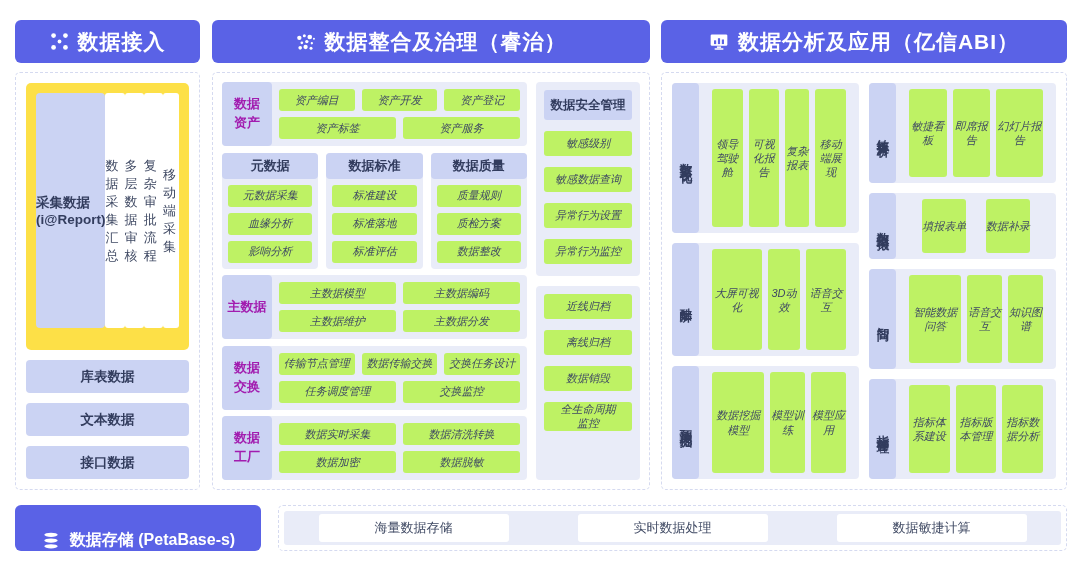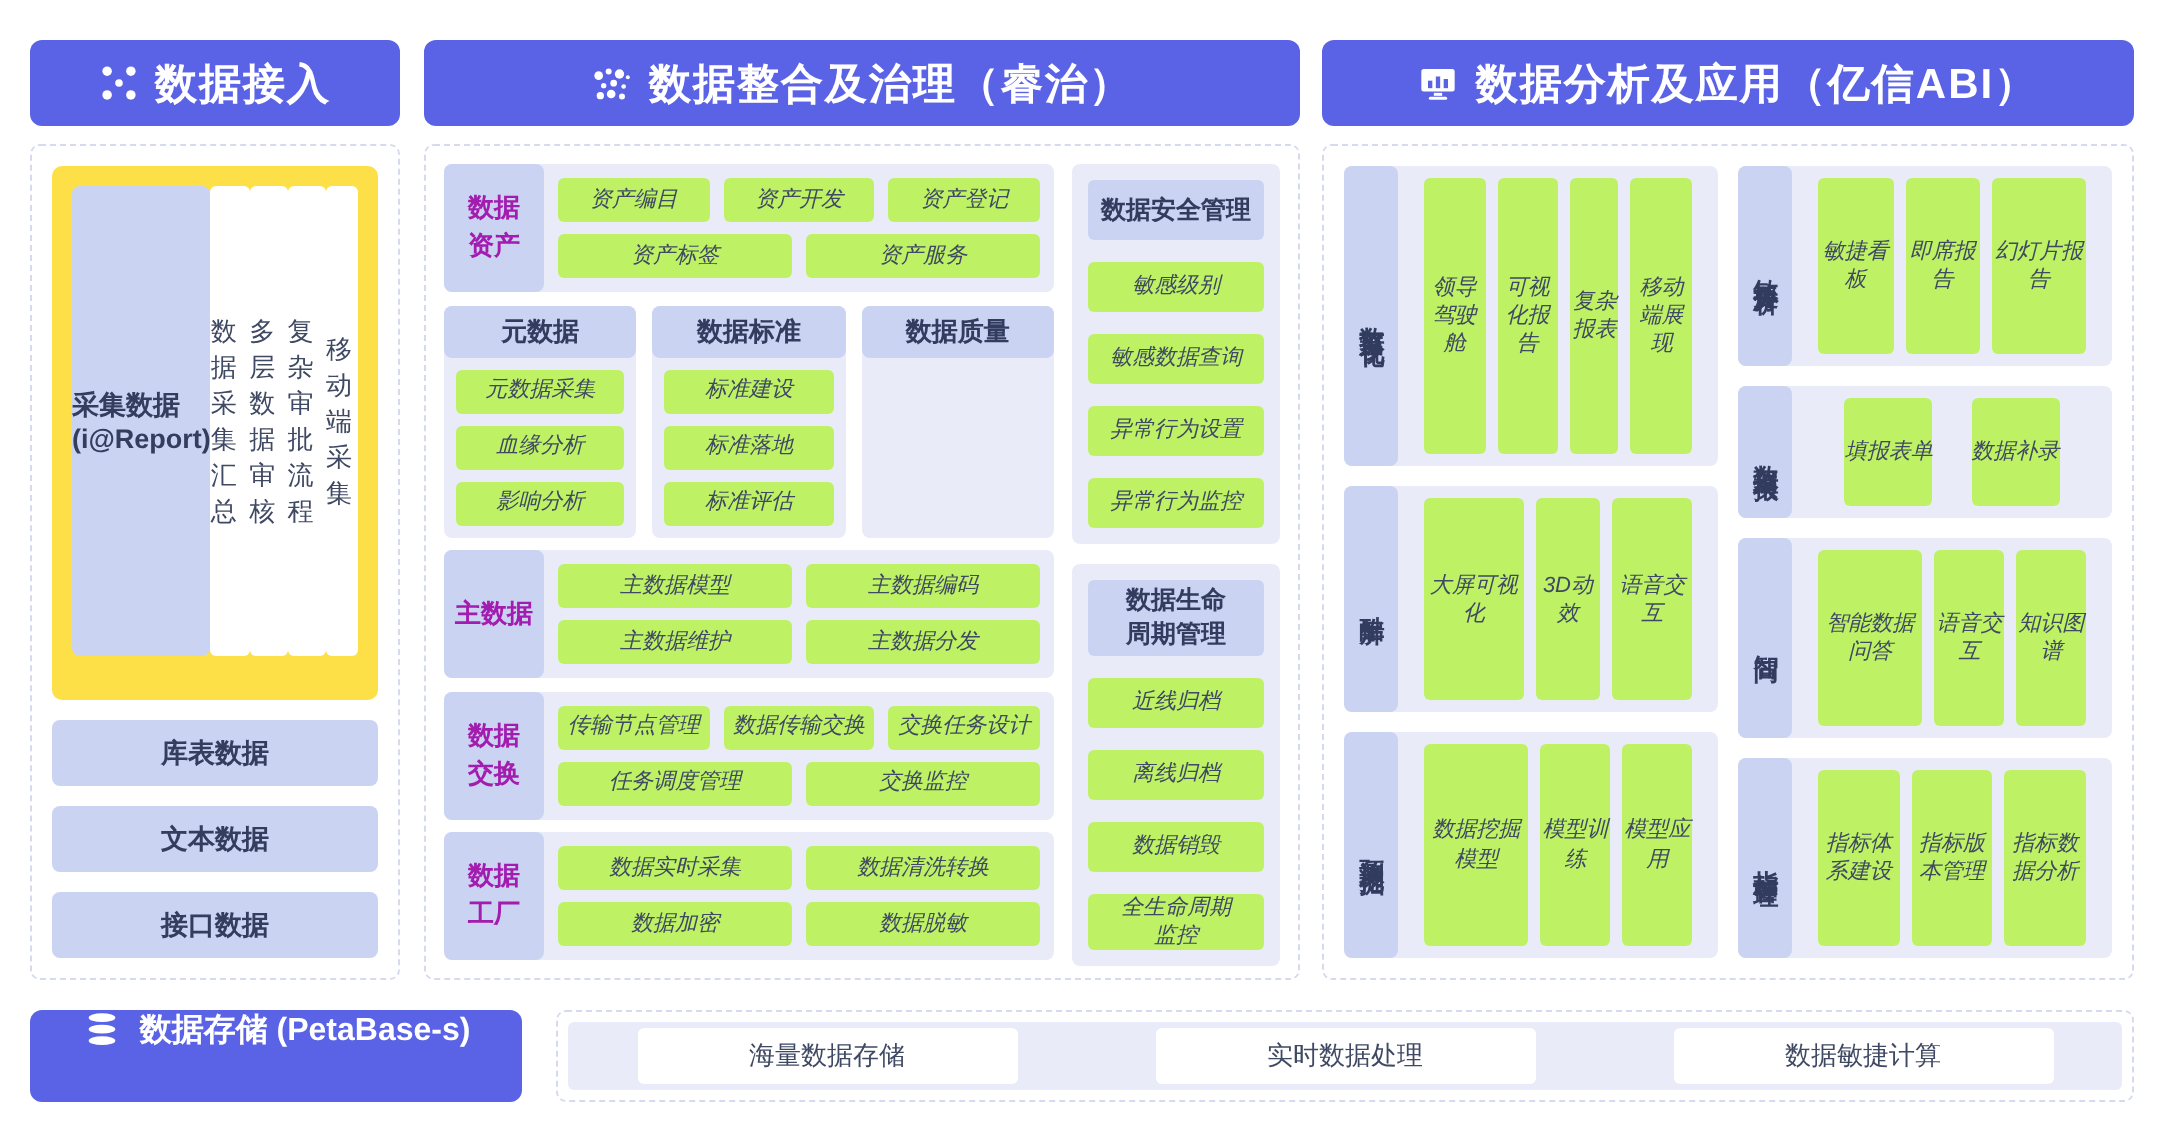--- a/index.html
+++ b/index.html
@@ -61,21 +61,21 @@
   .vgroup { display:flex; background:#e9ecf8; border-radius:4px; }
   .vlabel { width:27px; flex:none; background:#cbd3f3; border-radius:4px; display:flex; align-items:center;
             justify-content:center; writing-mode:vertical-lr; text-orientation:upright;
             font-size:12.5px; font-weight:600; color:#323c5e; letter-spacing:2px; }
   .vbody { flex:1; padding:6px 13px; display:flex; flex-direction:row; justify-content:space-evenly; gap:6px; }
   .vbody .item { min-height:23px; }
   .f2{flex:2} .f3{flex:3} .f4{flex:4}
 
   
   .storage { position:absolute; left:15px; top:505px; width:246px; height:46px; background:#5a62e6;
-             border-radius:6px; color:#fff; display:flex; align-items:flex-start; justify-content:center;
+             border-radius:6px; color:#fff; display:flex; align-items:flex-end; justify-content:center;
              gap:9px; font-size:16px; font-weight:700; }
   .bottom { position:absolute; left:278px; top:505px; width:789px; height:46px; border:1px dashed #d5daf0;
             border-radius:5px; box-sizing:border-box; padding:5px; }
   .bottom-inner { background:#e9ecf8; border-radius:3px; height:100%; display:flex; align-items:center;
                   justify-content:space-around; }
   .bitem { background:#fff; border-radius:3px; width:190px; height:28px; display:flex; align-items:center;
            justify-content:center; font-size:13px; }
 </style>
 </head>
 <body>
@@ -158,20 +158,25 @@
           <div class="mini">
             <div class="mini-hdr">数据标准</div>
             <div class="mini-body">
               <div class="item">标准建设</div>
               <div class="item">标准落地</div>
               <div class="item">标准评估</div>
             </div>
           </div>
           <div class="mini">
             <div class="mini-hdr">数据质量</div>
+            <div class="mini-body">
+              <div class="item">质量规则</div>
+              <div class="item">质检方案</div>
+              <div class="item">数据整改</div>
+            </div>
           </div>
         </div>
 
         <div class="group">
           <div class="glabel">主数据</div>
           <div class="gcontent">
             <div class="row c2">
               <div class="item">主数据模型</div>
               <div class="item">主数据编码</div>
             </div>
@@ -217,22 +222,20 @@
 
       <div class="gov-right">
         <div class="sgroup">
           <div class="shdr">数据安全管理</div>
           <div class="item">敏感级别</div>
           <div class="item">敏感数据查询</div>
           <div class="item">异常行为设置</div>
           <div class="item">异常行为监控</div>
         </div>
         <div class="sgroup">
-          <div class="shdr">数据生命
-周期管理</div>
           <div class="item">近线归档</div>
           <div class="item">离线归档</div>
           <div class="item">数据销毁</div>
           <div class="item">全生命周期
 监控</div>
         </div>
       </div>
     </div>
   </section>
 

